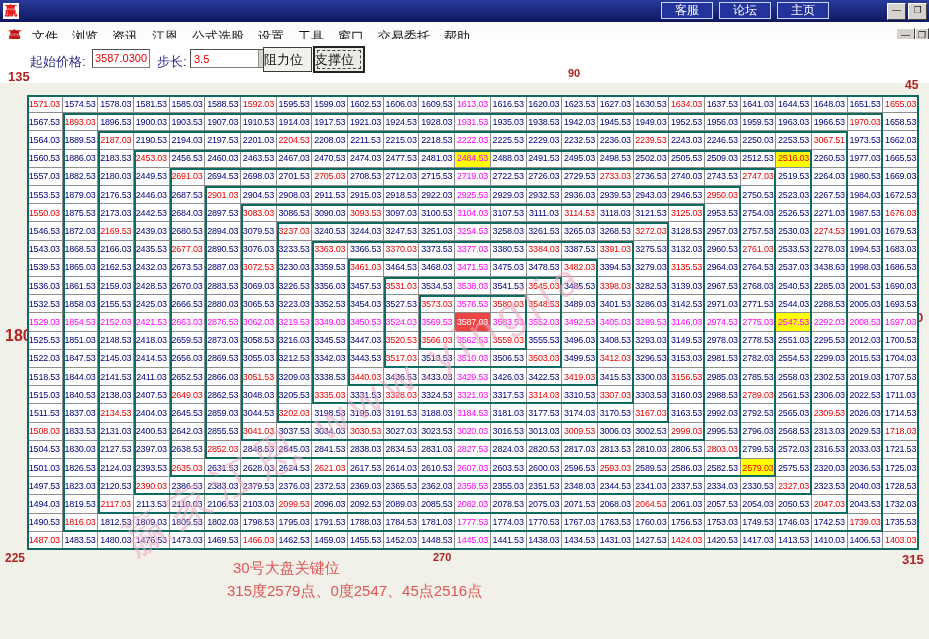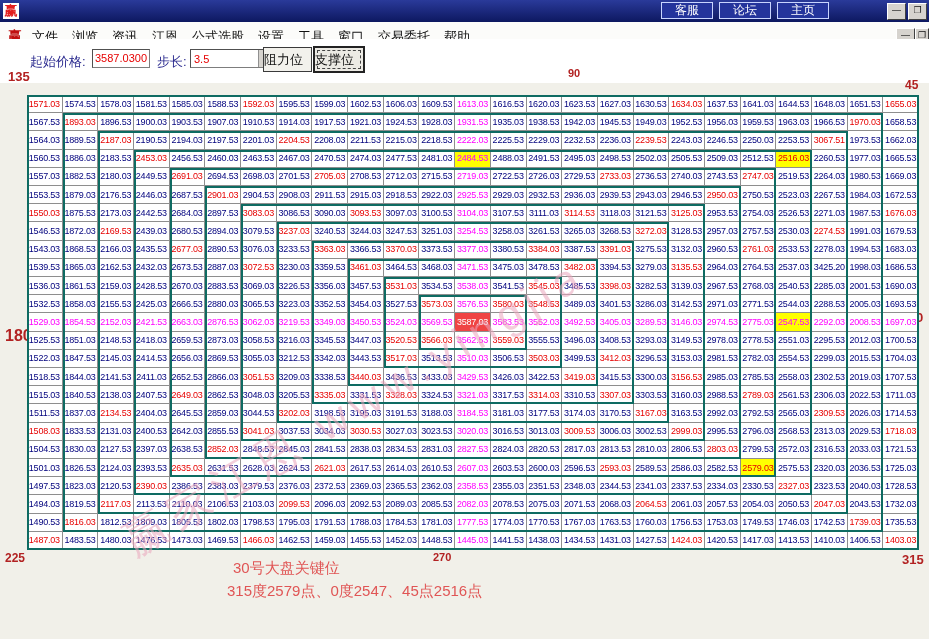--- a/index.html
+++ b/index.html
@@ -340,21 +340,21 @@
         <div class="cell m">3471.53</div>
         <div class="cell">3475.03</div>
         <div class="cell">3478.53</div>
         <div class="cell r">3482.03</div>
         <div class="cell">3394.53</div>
         <div class="cell">3279.03</div>
         <div class="cell r">3135.53</div>
         <div class="cell">2964.03</div>
         <div class="cell">2764.53</div>
         <div class="cell">2537.03</div>
-        <div class="cell">3425.20</div>
+        <div class="cell">3438.63</div>
         <div class="cell">1998.03</div>
         <div class="cell">1686.53</div>
         <div class="cell">1536.03</div>
         <div class="cell">1861.53</div>
         <div class="cell">2159.03</div>
         <div class="cell">2428.53</div>
         <div class="cell">2670.03</div>
         <div class="cell">2883.53</div>
         <div class="cell">3069.03</div>
         <div class="cell">3226.53</div>

